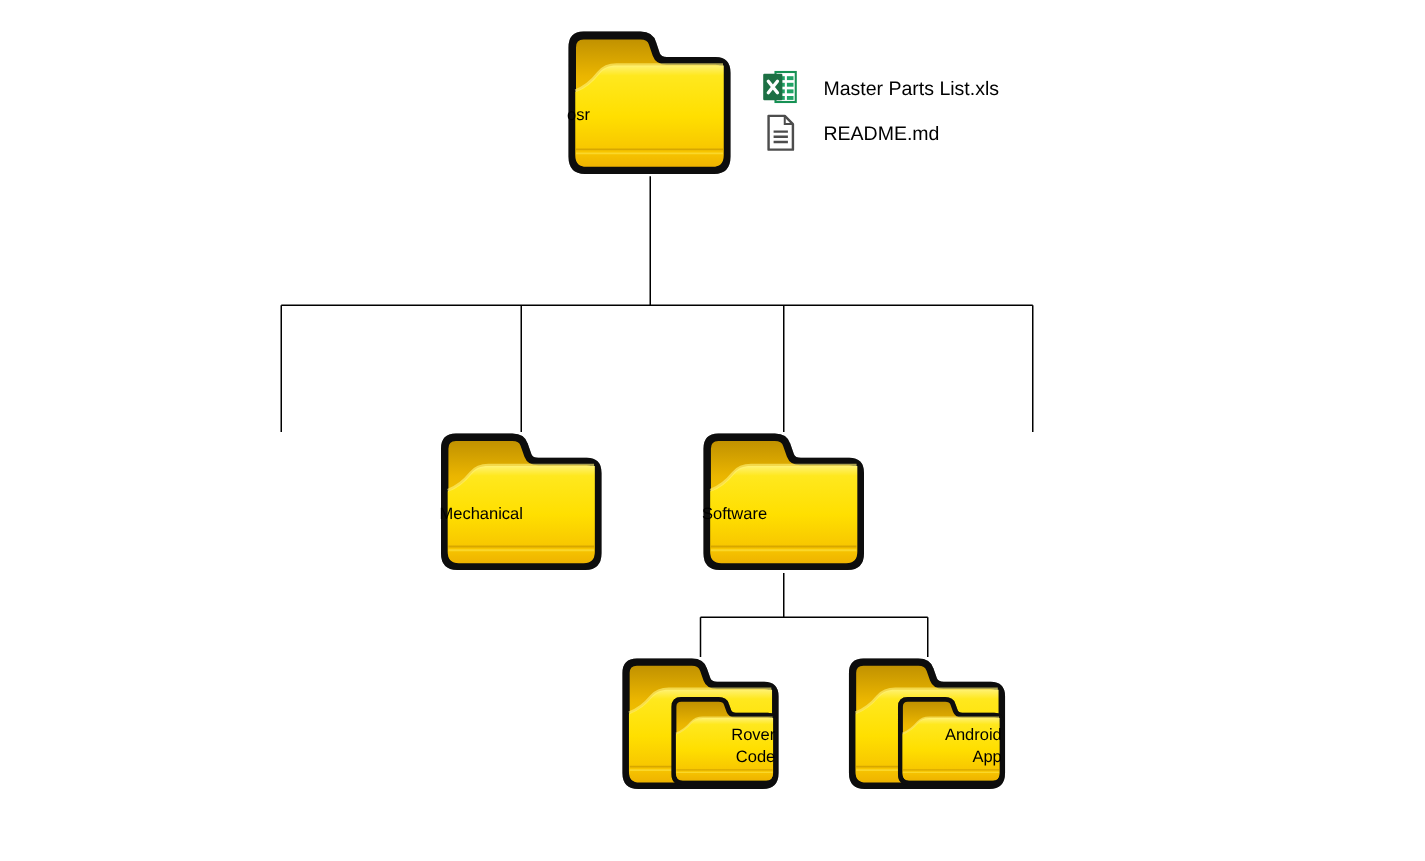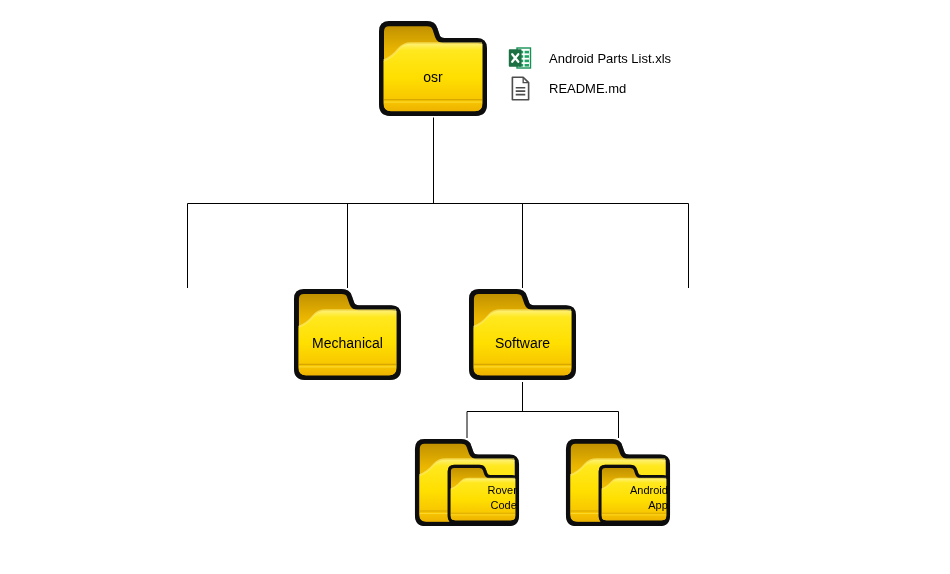--- a/index.html
+++ b/index.html
@@ -5,21 +5,21 @@
   html,body { margin:0; padding:0; background:#fff; }
   .canvas {
     position:relative; width:950px; height:574px; background:#ffffff;
     font-family:"Liberation Sans", sans-serif; overflow:hidden;
   }
   .connectors { position:absolute; left:0; top:0; width:950px; height:574px; }
   .folder { position:absolute; }
   .folder svg.ficon { position:absolute; left:0; top:0; width:100%; height:100%; filter:drop-shadow(0 0 0.5px rgba(0,0,0,0.45)); }
   .folder-label {
     position:absolute; left:0; right:0; top:59%; transform:translateY(-50%);
-    text-align:center; font-size:14px; color:#000; white-space:nowrap;
+    text-align:left; font-size:11px; color:#000; white-space:nowrap;
   }
   .subfolder-label {
     position:absolute; left:22%; right:3%; top:57%; transform:translateY(-50%);
     text-align:right; font-size:11px; line-height:1.35; color:#000;
   }
   .file-list { position:absolute; left:508px; top:43px; }
   .file-row { display:flex; align-items:center; height:30.5px; }
   .file-icon { width:24px; height:26px; display:flex; align-items:center; justify-content:center; flex:0 0 24px; }
   .file-name { font-size:13px; color:#000; margin-left:17px; white-space:nowrap; }
 </style>
@@ -93,21 +93,21 @@
     <span class="folder-label">osr</span>
   </div>
 
   <div class="file-list">
     <div class="file-row">
       <span class="file-icon">
         <svg width="24" height="24" viewBox="0 0 24 24">
             <use href="#excel-sym"></use>
           </svg>
       </span>
-      <span class="file-name">Android Parts List.xls</span>
+      <span class="file-name">Master Parts List.xls</span>
     </div>
     <div class="file-row">
       <span class="file-icon">
         <svg width="21" height="25" viewBox="0 0 22 26">
             <use href="#doc-sym"></use>
           </svg>
       </span>
       <span class="file-name">README.md</span>
     </div>
   </div>

